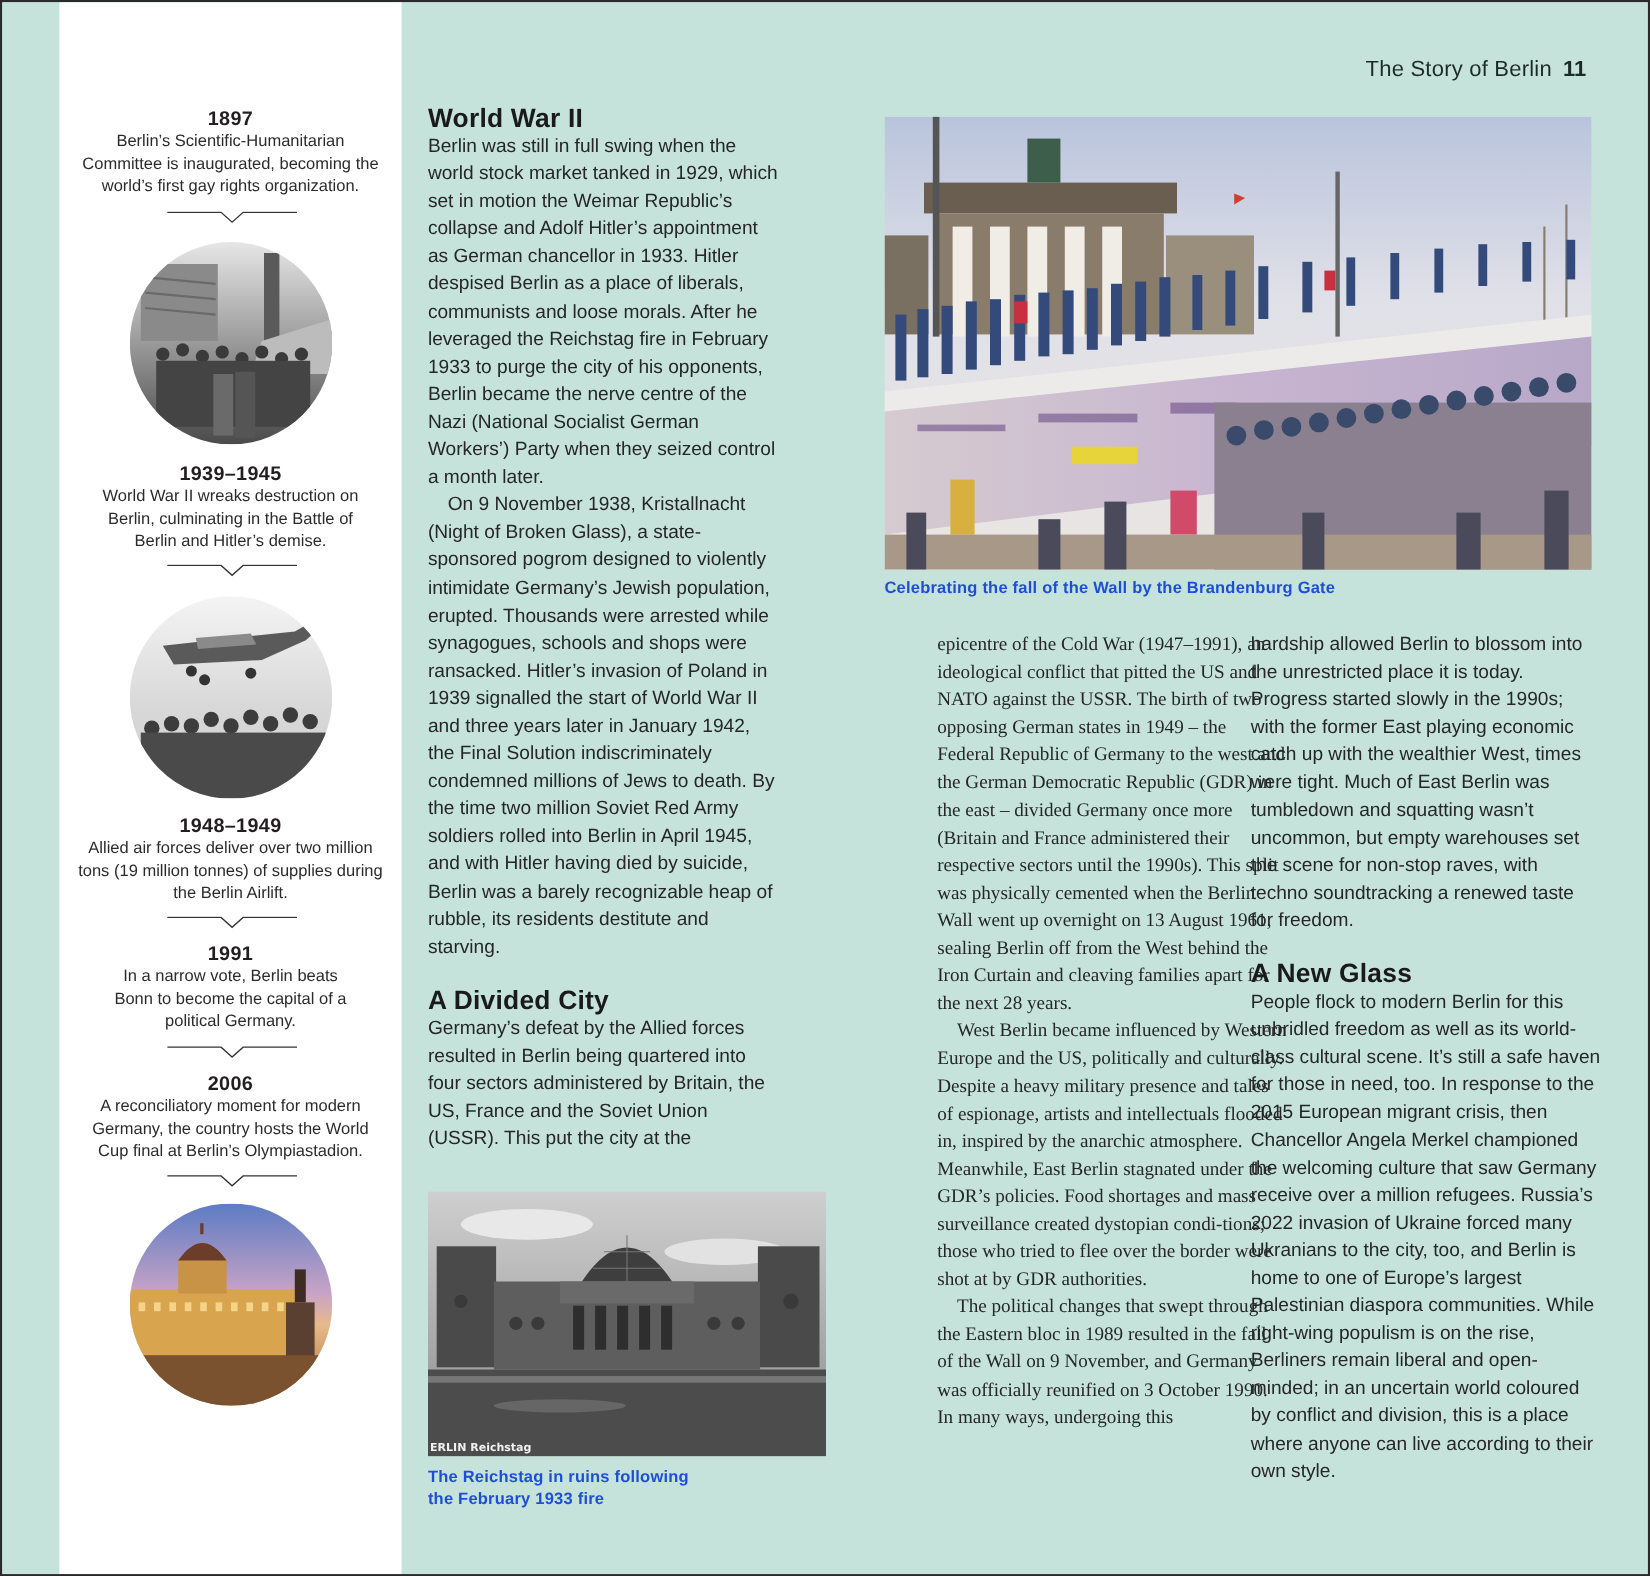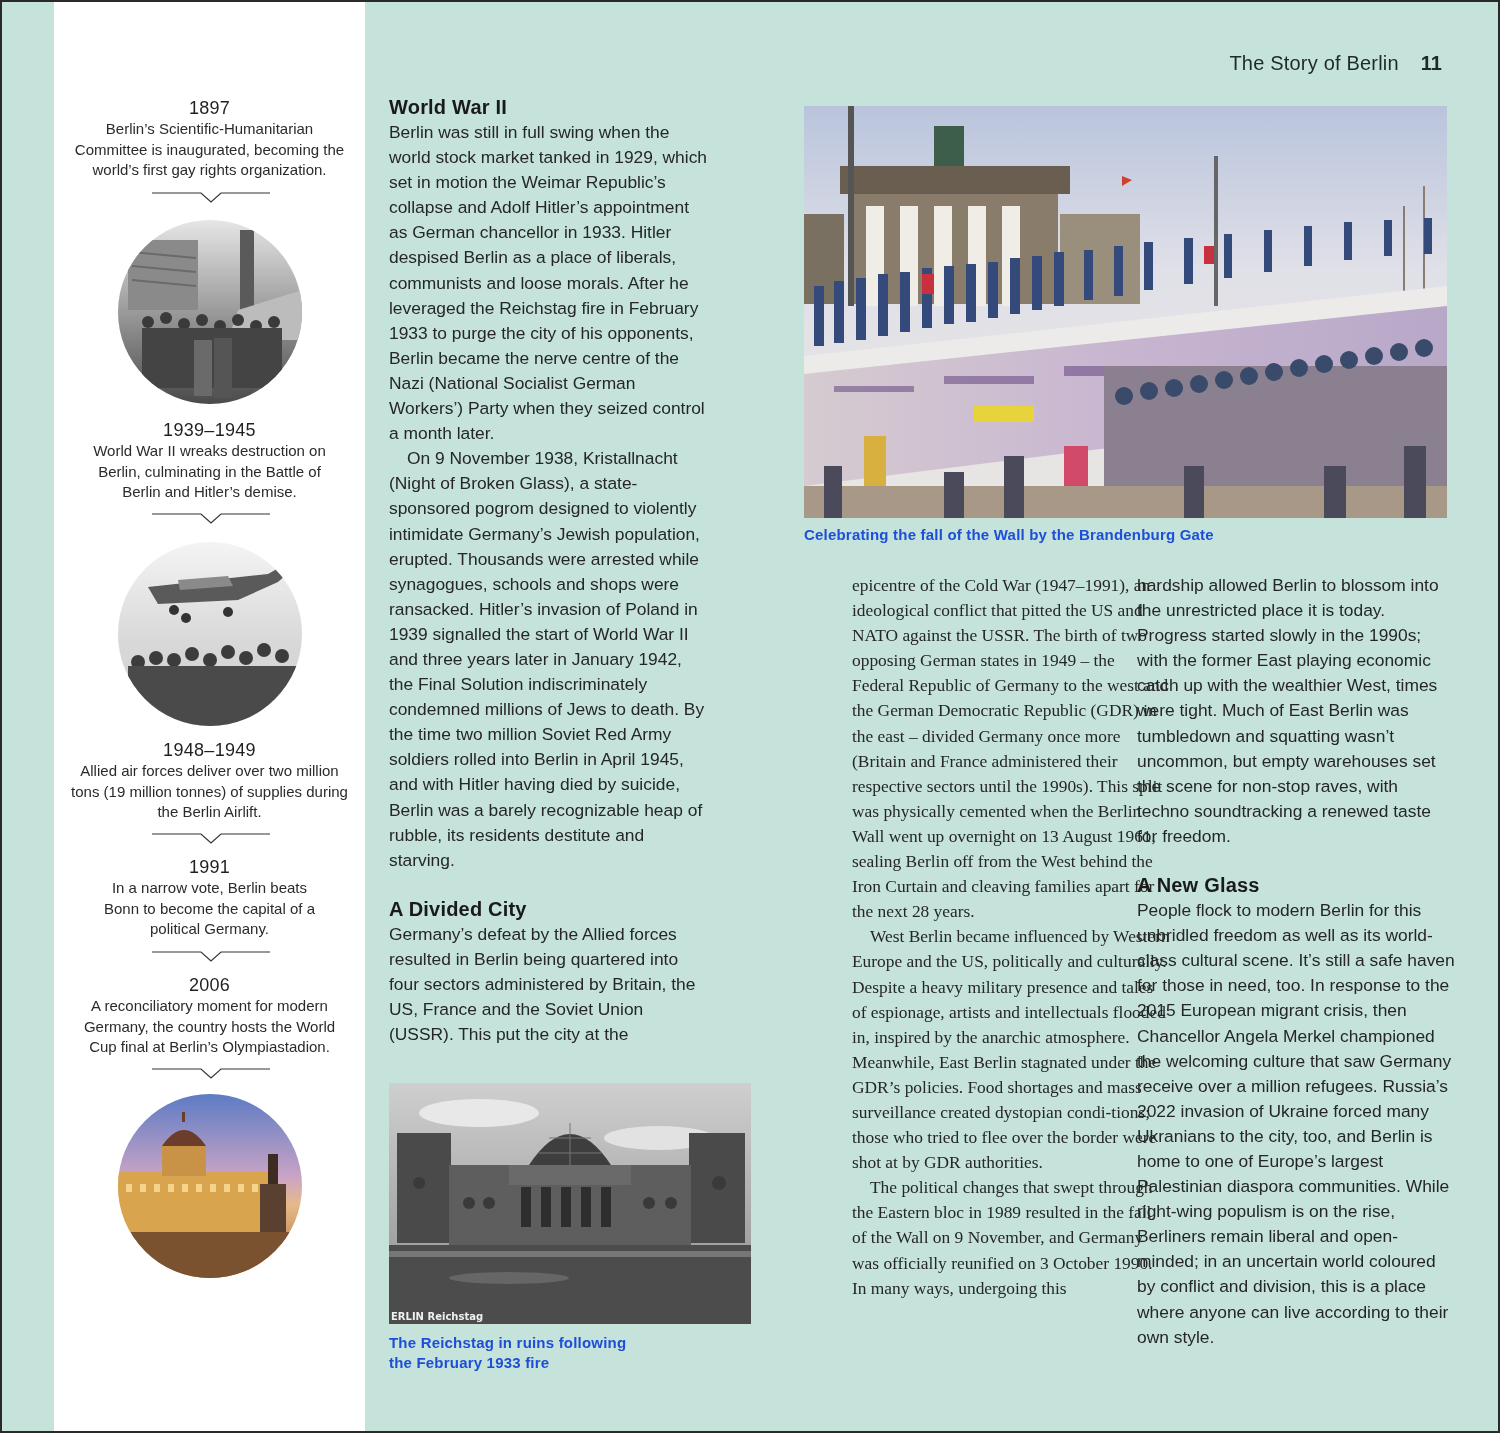--- a/index.html
+++ b/index.html
@@ -7,42 +7,42 @@
   body {
     background: #c5e3da;
     font-family: "Liberation Sans", sans-serif;
     color: #231f20;
     position: relative;
     border: 2px solid #2a2a2a;
   }
   .page { position: absolute; left: 0; top: 0; width: 1496px; height: 1429px; background: #c5e3da; }
 
   
-  .running-header { position: absolute; top: 50px; right: 56px; display: flex; align-items: baseline; gap: 22px; }
+  .running-header { position: absolute; top: 50px; right: 56px; display: flex; align-items: baseline; gap: 10px; }
   .running-title { font-size: 20px; color: #1e2a26; letter-spacing: 0.2px; }
   .page-number { font-size: 20px; font-weight: bold; color: #1e2a26; }
 
   
   .timeline {
     position: absolute; left: 52px; top: 0; width: 311px; height: 1429px;
     background: #ffffff;
   }
   .tl-entry { position: absolute; left: 0; width: 311px; text-align: center; }
-  .tl-year { font-size: 18px; font-weight: normal; color: #231f20; line-height: 22px; letter-spacing: 0.3px; }
+  .tl-year { font-size: 18px; font-weight: bold; color: #231f20; line-height: 22px; letter-spacing: 0.3px; }
   .tl-text { font-size: 15px; line-height: 20.5px; color: #2b2b2b; padding: 0 8px; }
   .tl-divider { position: absolute; left: 98px; width: 118px; height: 12px; }
   .tl-photo {
     position: absolute; width: 184px; height: 184px; border-radius: 50%; overflow: hidden; left: 64px;
   }
 
   
   .col { position: absolute; font-size: 17.4px; line-height: 25.1px; color: #262626; }
   .col p { margin: 0; }
   .col p.indent { text-indent: 18px; }
-  .heading { font-size: 20px; font-weight: bold; line-height: 25px; color: #1a1a1a; letter-spacing: 0.2px; }
+  .heading { font-size: 24px; font-weight: bold; line-height: 25px; color: #1a1a1a; letter-spacing: 0.2px; }
   .caption { position: absolute; font-size: 15px; font-weight: bold; line-height: 20px; color: #1d4ed8; letter-spacing: 0.2px; }
 
   .photo { position: absolute; overflow: hidden; }
   .photo svg { display: block; width: 100%; height: 100%; }
   .photo-label { position: absolute; left: 2px; bottom: 2px; font-family: "DejaVu Sans", sans-serif; font-size: 10px; font-weight: bold; color: #f0f0f0; }
 </style>
 </head>
 <body>
 
 <div class="page">

